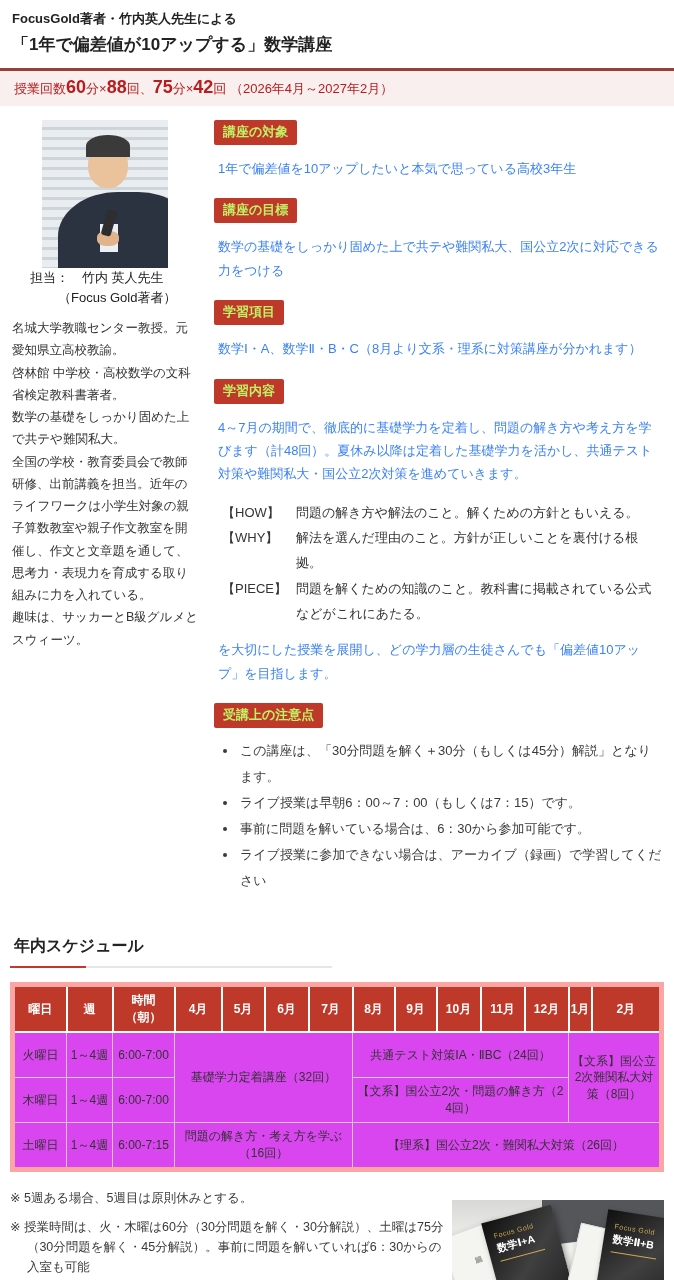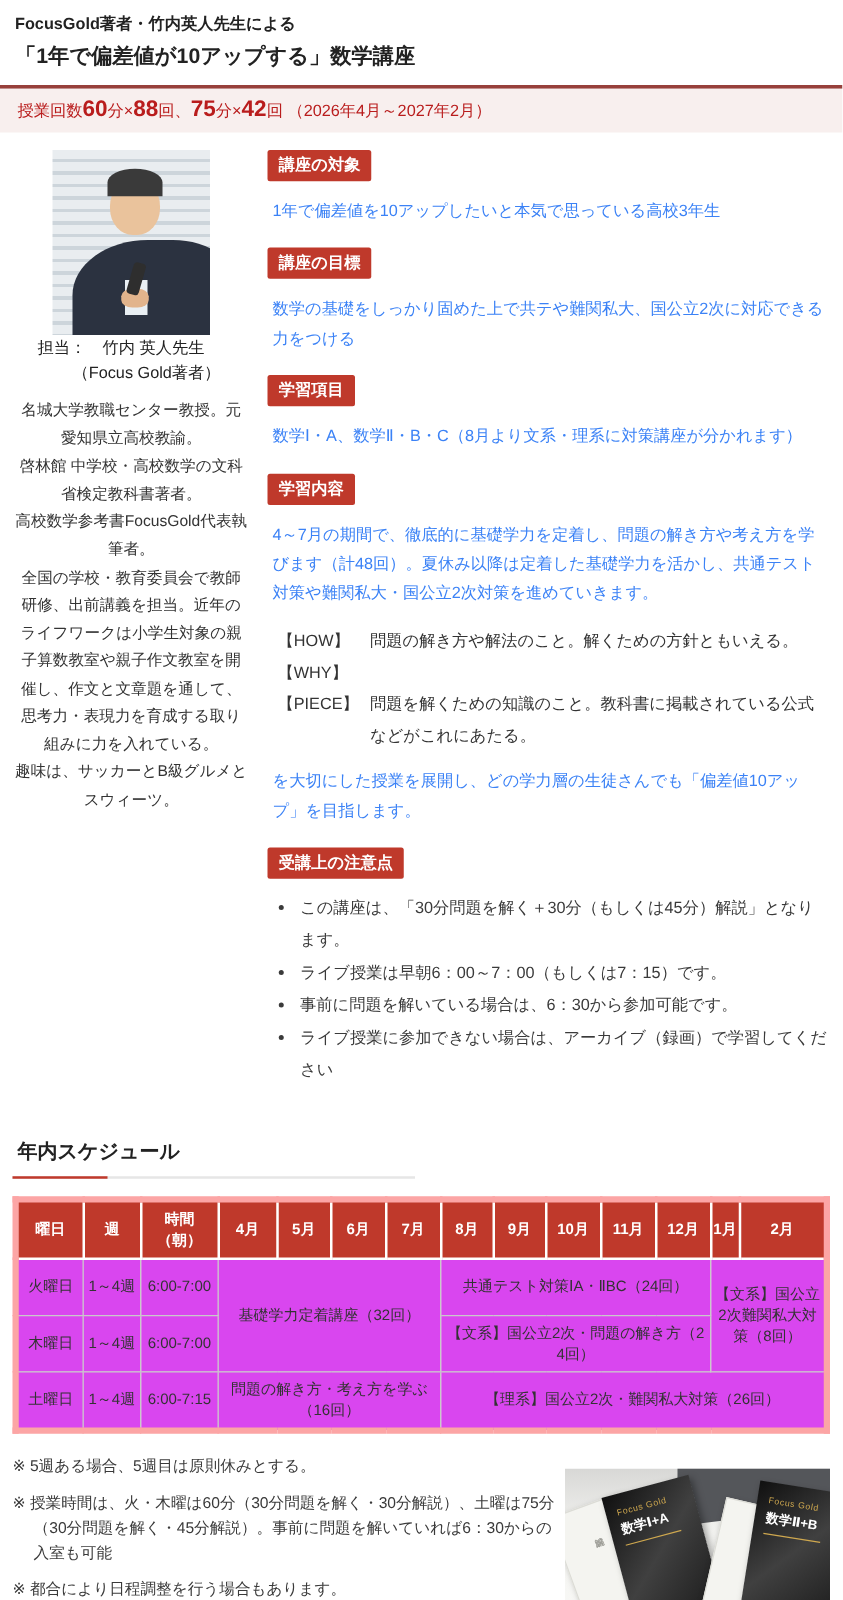--- a/index.html
+++ b/index.html
@@ -25,23 +25,23 @@
   .photo .head{position:absolute;top:22px;left:46px;width:40px;height:46px;background:#eac39c;border-radius:50% 50% 46% 46%;}
   .photo .hair{position:absolute;top:15px;left:44px;width:44px;height:22px;background:#3a3a3a;border-radius:50% 50% 0 0;}
   .photo .shirt{position:absolute;bottom:16px;left:58px;width:18px;height:28px;background:#e9eff3;}
   .photo .hand{position:absolute;bottom:22px;left:55px;width:22px;height:15px;background:#e2b48c;border-radius:40%;}
   .photo .mic{position:absolute;bottom:32px;left:62px;width:10px;height:26px;background:#2e2e2e;transform:rotate(16deg);border-radius:3px;}
 
   .caption{font-size:13px;color:#222;line-height:1.5;}
   .caption .l1{margin-left:18px;}
   .caption .l2{margin-left:46px;}
   .bio{margin-top:10px;font-size:12.5px;line-height:1.78;color:#333;}
-  .bio p{margin:0;text-align:center;}
-
-  .badge{display:inline-block;background:#bf392b;color:#ffffff;font-size:13px;font-weight:bold;
+  .bio p{margin:0;}
+
+  .badge{display:inline-block;background:#bf392b;color:#bef264;font-size:13px;font-weight:bold;
     padding:3px 9px 4px;border-radius:2px;}
   .sec{margin-bottom:18px;}
   .sec .body{font-size:13px;line-height:1.8;margin:12px 2px 0 4px;color:#3b82f6;}
   .hwp{margin:14px 2px 0 8px;font-size:13px;line-height:1.95;}
   .hwp .row{display:flex;}
   .hwp .tag{flex:none;min-width:74px;}
   .bullets{margin:10px 0 0;padding-left:24px;font-size:13px;line-height:2.0;color:#3a3a3a;}
   .bullets li{padding-left:2px;}
 
   .section-heading{font-size:16px;font-weight:bold;color:#222;padding:0 0 9px 4px;
@@ -100,21 +100,21 @@
       <div class="hand"></div>
       <div class="mic"></div>
     </div>
     <div class="caption">
       <div class="l1">担当：　竹内 英人先生</div>
       <div class="l2">（Focus Gold著者）</div>
     </div>
     <div class="bio">
         <p>名城大学教職センター教授。元愛知県立高校教諭。</p>
         <p>啓林館 中学校・高校数学の文科省検定教科書著者。</p>
-        <p>高校数学参考書FocusGold代表執筆者。</p>
+        <p>数学の基礎をしっかり固めた上で共テや難関私大。</p>
         <p>全国の学校・教育委員会で教師研修、出前講義を担当。近年のライフワークは小学生対象の親子算数教室や親子作文教室を開催し、作文と文章題を通して、思考力・表現力を育成する取り組みに力を入れている。</p>
         <p>趣味は、サッカーとB級グルメとスウィーツ。</p>
       </div>
   </div>
 
   <div class="rightcol">
     <div class="sec">
       <span class="badge">講座の対象</span>
       <div class="body">1年で偏差値を10アップしたいと本気で思っている高校3年生</div>
     </div>
@@ -129,20 +129,21 @@
     <div class="sec">
       <span class="badge">学習内容</span>
       <div class="body">4～7月の期間で、徹底的に基礎学力を定着し、問題の解き方や考え方を学びます（計48回）。夏休み以降は定着した基礎学力を活かし、共通テスト対策や難関私大・国公立2次対策を進めていきます。</div>
       <div class="hwp">
         <div class="row">
           <span class="tag">【HOW】</span>
           <span>問題の解き方や解法のこと。解くための方針ともいえる。</span>
         </div>
         <div class="row">
           <span class="tag">【WHY】</span>
+          <span>解法を選んだ理由のこと。方針が正しいことを裏付ける根拠。</span>
         </div>
         <div class="row">
           <span class="tag">【PIECE】</span>
           <span>問題を解くための知識のこと。教科書に掲載されている公式などがこれにあたる。</span>
         </div>
       </div>
       <div class="body">を大切にした授業を展開し、どの学力層の生徒さんでも「偏差値10アップ」を目指します。</div>
     </div>
     <div class="sec">
       <span class="badge">受講上の注意点</span>

